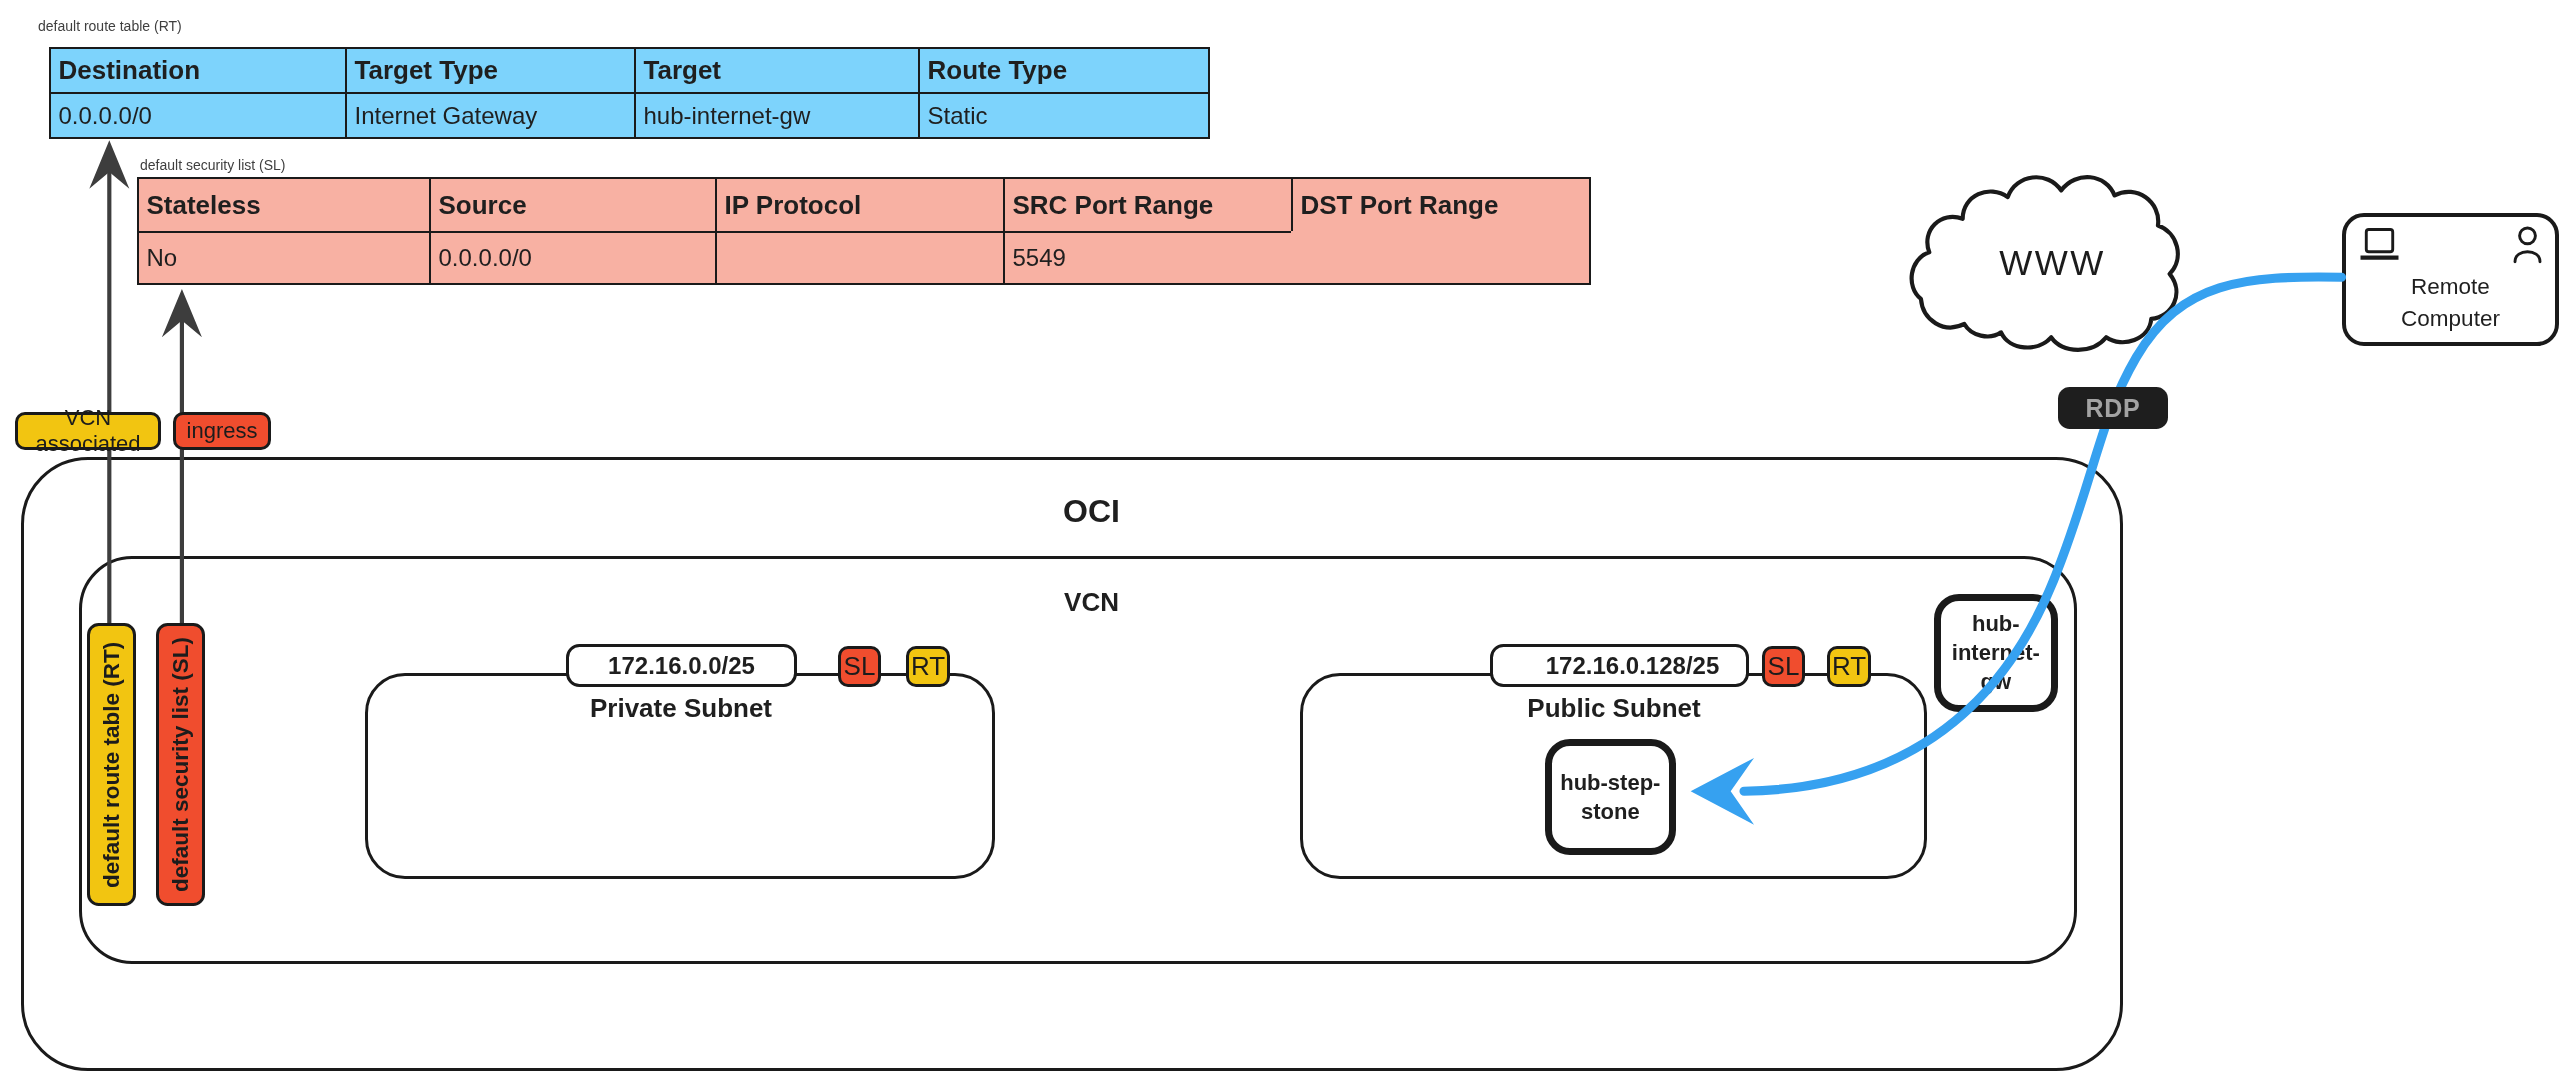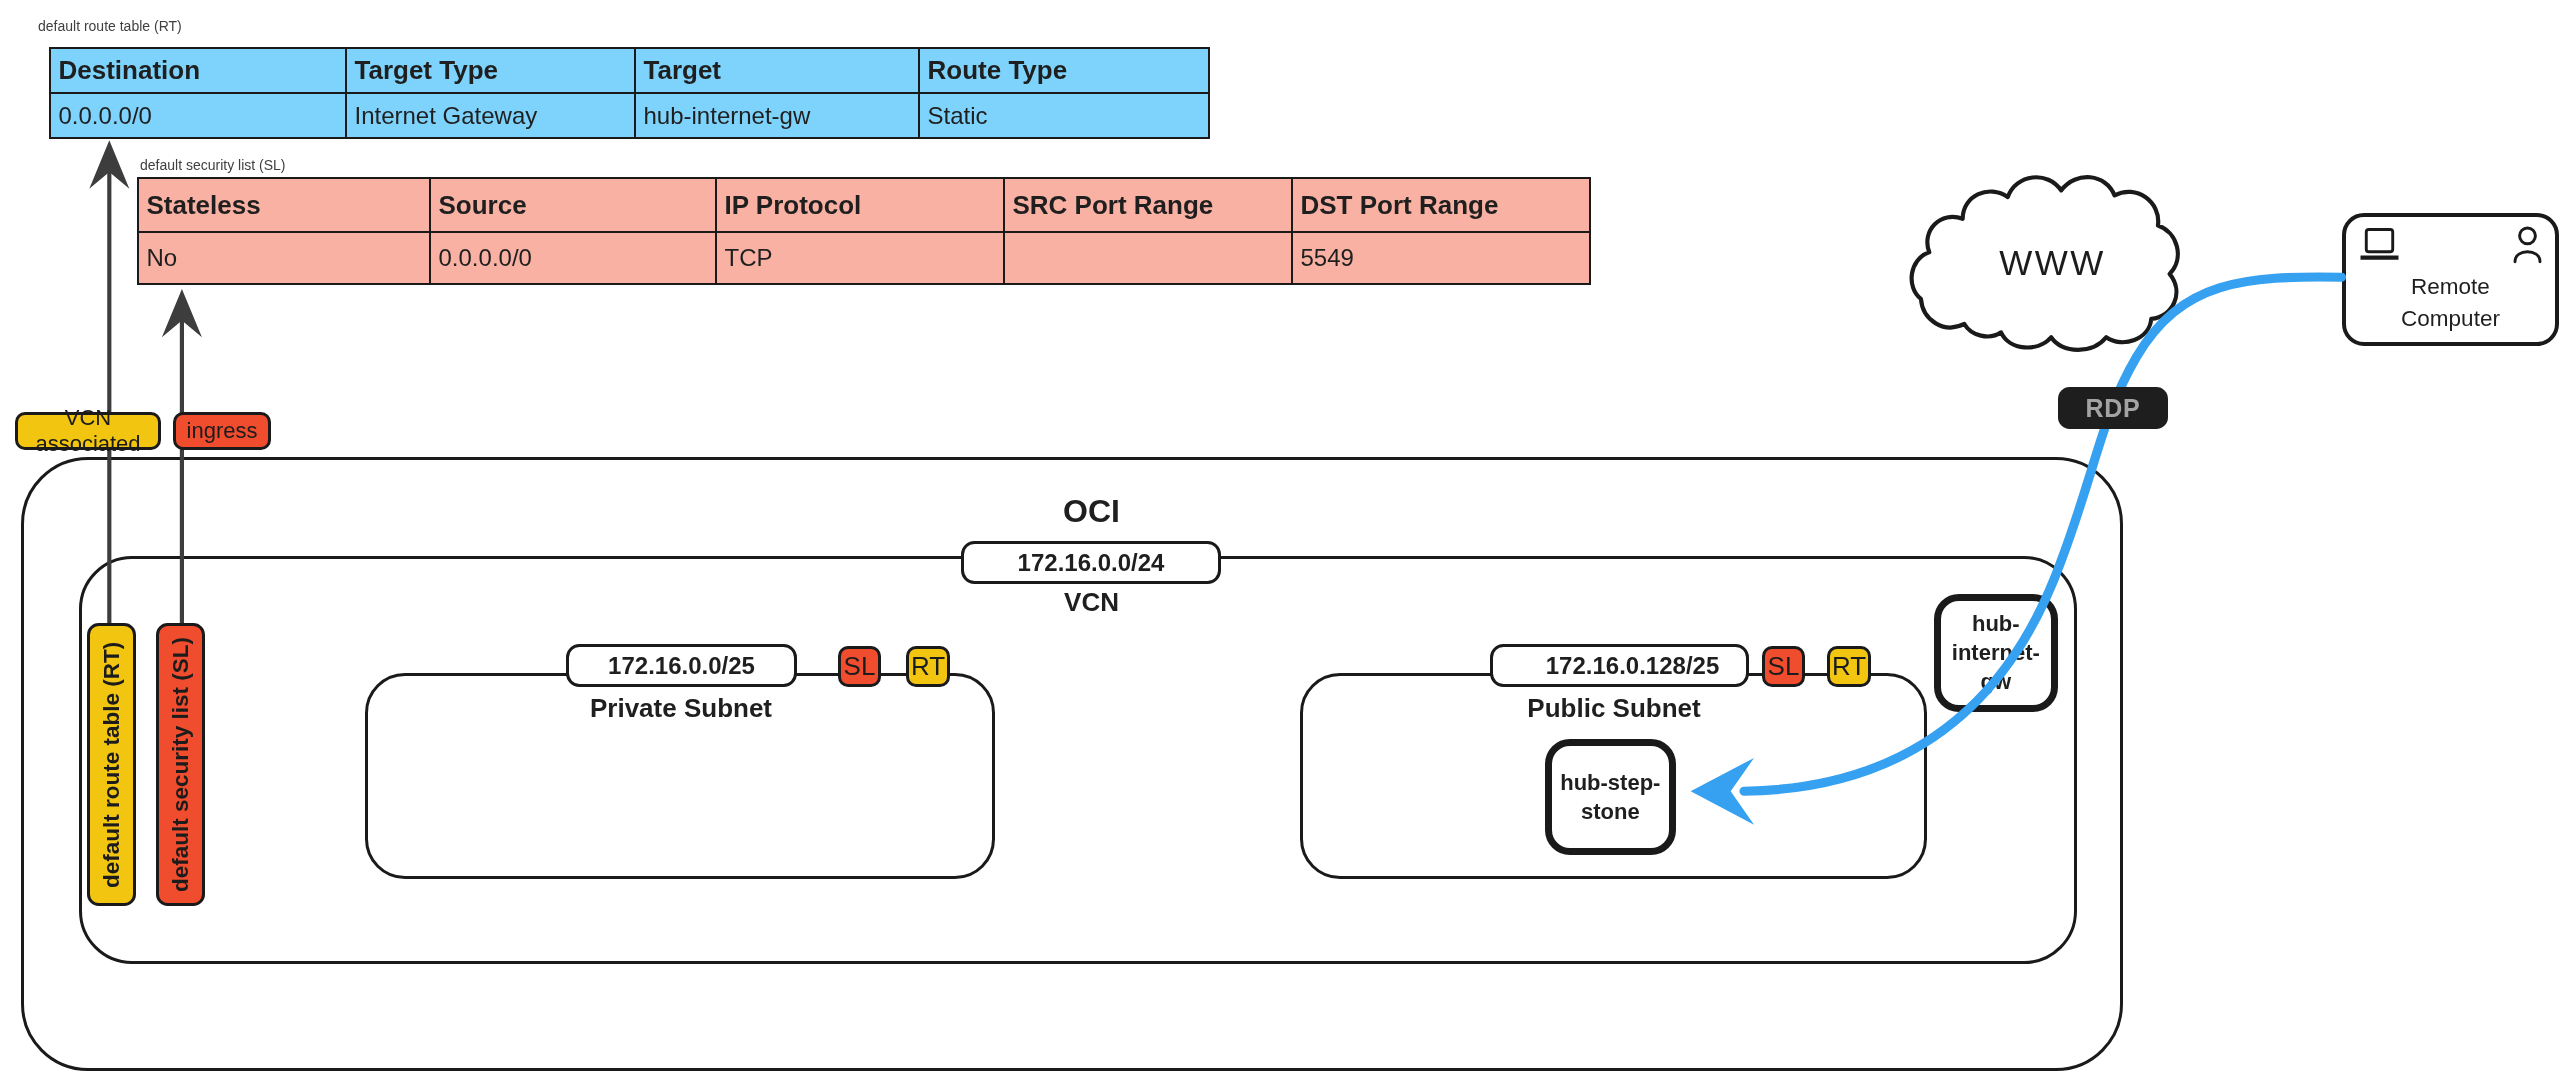--- a/index.html
+++ b/index.html
@@ -78,33 +78,31 @@
   <div class="abs mini-label" style="left:140px; top:157px;">default security list (SL)</div>
 
   <div class="abs gtable sl-table">
     <div class="gcell ghead c0">Stateless</div>
     <div class="gcell ghead">Source</div>
     <div class="gcell ghead">IP Protocol</div>
     <div class="gcell ghead">SRC Port Range</div>
     <div class="gcell ghead">DST Port Range</div>
     <div class="gcell r1 c0">No</div>
     <div class="gcell r1">0.0.0.0/0</div>
-    <div class="gcell r1">TCP</div>
     <div class="gcell r1"></div>
     <div class="gcell r1">5549</div>
   </div>
 
   <div class="abs ctr tag tag-gold" style="left:15px; top:412px; width:140px; height:32px;">VCN associated</div>
   <div class="abs ctr tag tag-red" style="left:173px; top:412px; width:92px; height:32px;">ingress</div>
 
   <div class="abs frame" style="left:21px; top:457px; width:2096px; height:608px; border-radius:67px;"></div>
   <div class="abs ctr title-bold" style="left:1033px; top:494px; width:117px; height:35px; font-size:32px;">OCI</div>
 
   <div class="abs frame" style="left:79px; top:556px; width:1992px; height:402px; border-radius:53px;"></div>
-  <div class="abs ctr pill" style="left:961px; top:541px; width:254px; height:37px;">172.16.0.0/24</div>
   <div class="abs ctr title-bold" style="left:1008px; top:587px; width:167px; height:30px; font-size:26px;">VCN</div>
 
   <div class="abs ctr vbox tag-gold" style="left:87px; top:623px; width:43px; height:277px;">default route table (RT)</div>
   <div class="abs ctr vbox tag-red" style="left:156px; top:623px; width:43px; height:277px;">default security list (SL)</div>
 
   <div class="abs frame" style="left:365px; top:673px; width:624px; height:200px; border-radius:40px;"></div>
   <div class="abs ctr pill" style="left:566px; top:644px; width:225px; height:37px;">172.16.0.0/25</div>
   <div class="abs ctr sq tag-red" style="left:838px; top:646px; width:37px; height:35px;">SL</div>
   <div class="abs ctr sq tag-gold" style="left:906px; top:646px; width:38px; height:35px;">RT</div>
   <div class="abs ctr title-bold" style="left:534px; top:693px; width:294px; height:30px; font-size:26px;">Private Subnet</div>

